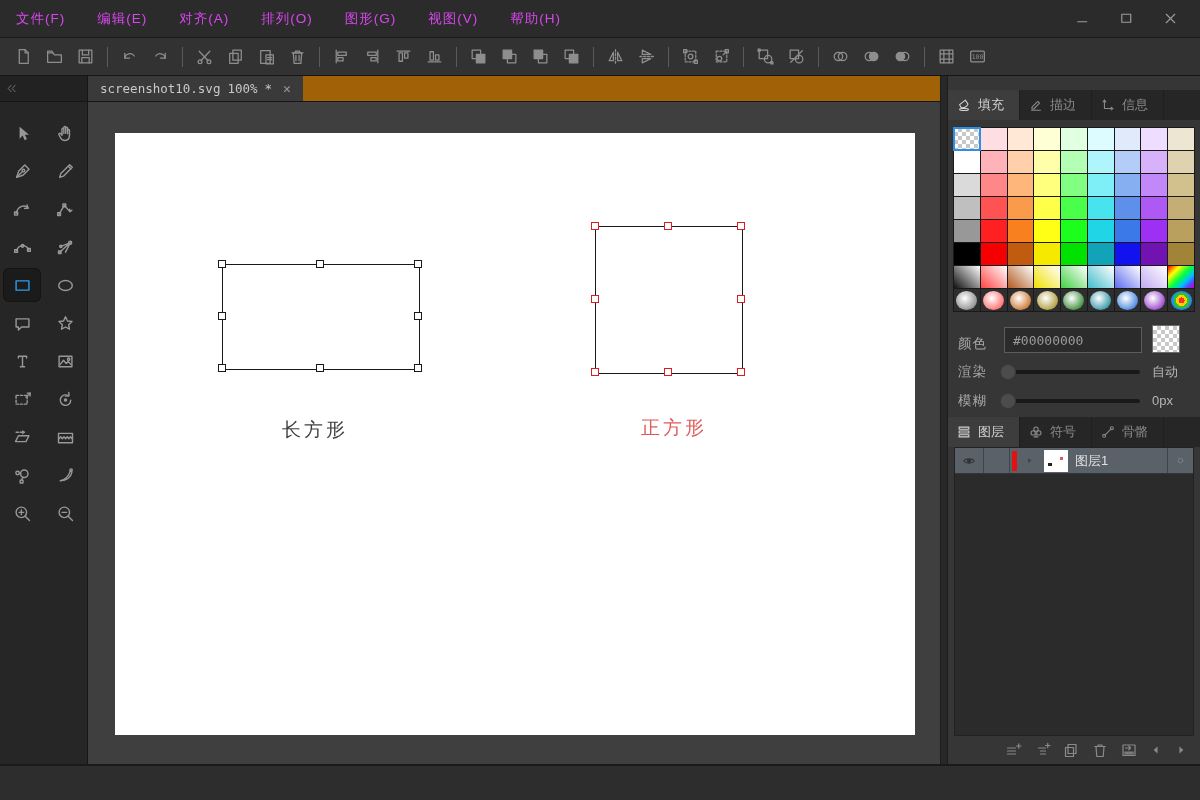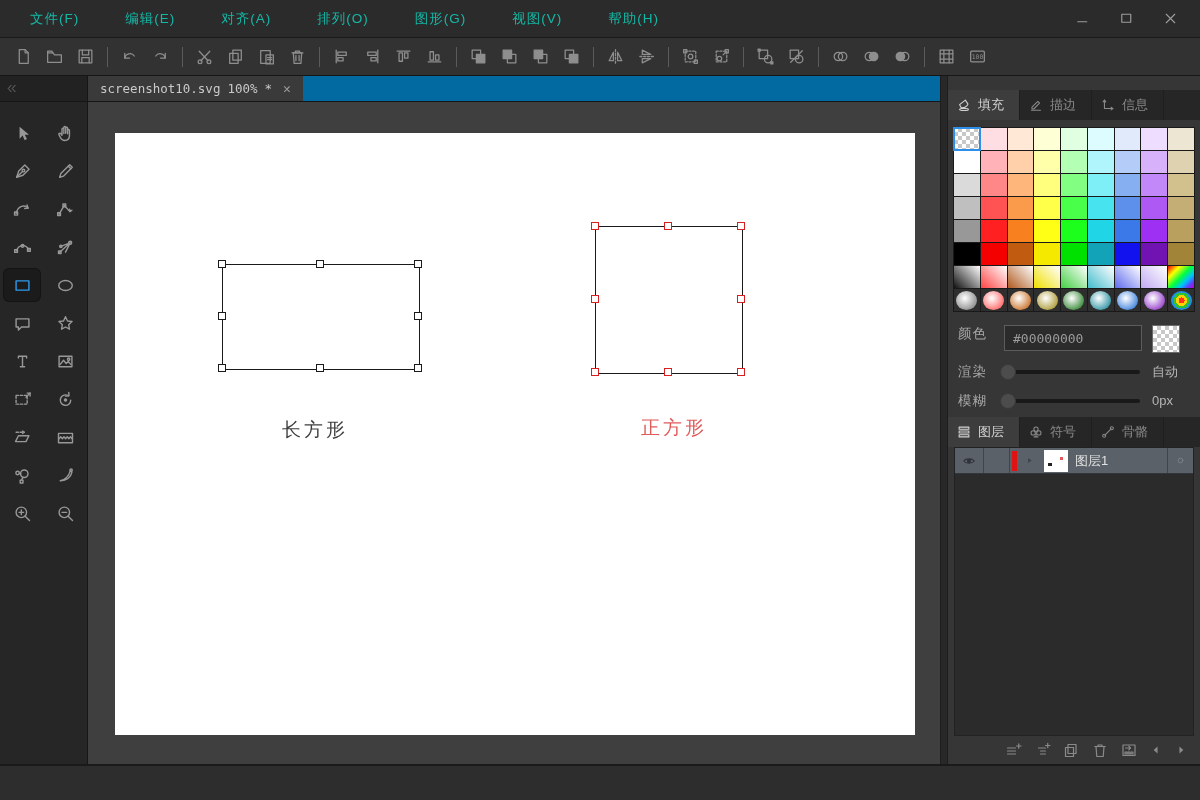--- a/index.html
+++ b/index.html
@@ -2,42 +2,42 @@
 <html style="--accent: #2aa3f5; --selection: #2e8fe8;"><head>
 <meta charset="utf-8">
 <style>
   :root{ --accent:#2aa3f5; --selection:#2e8fe8; }
   *{box-sizing:border-box; margin:0; padding:0;}
   body{background:#1a1a1a; font-family:"Liberation Sans","DejaVu Sans",sans-serif;}
   .app{width:1200px;height:800px;display:flex;flex-direction:column;background:#2d2d2d;color:#c0c0c0;overflow:hidden;position:relative;}
 
   
   .menubar{height:38px;background:#2b2b2b;display:flex;align-items:center;border-bottom:1px solid #191919;flex:0 0 38px;}
-  .menu-item{padding:0 16px;font-size:13.5px;color:#14b8a6;letter-spacing:1px;cursor:default;margin-left:14px;}
+  .menu-item{padding:0 16px;font-size:13.5px;color:#d946ef;letter-spacing:1px;cursor:default;}
   .win-controls{margin-left:auto;display:flex;align-items:center;gap:24px;padding-right:20px;color:#9d9d9d;}
   .win-btn{width:20px;height:20px;display:flex;align-items:center;justify-content:center;}
 
   
   .toolbar{height:38px;background:#323232;display:flex;align-items:center;padding-left:8px;border-bottom:1px solid #161616;flex:0 0 38px;color:#8e8e8e;}
   .tb-btn{width:31px;height:30px;display:flex;align-items:center;justify-content:center;background:none;border:none;color:#8e8e8e;cursor:default;}
   .tb-sep{width:1px;height:20px;background:#5a5a5a;margin:0 6px;flex:0 0 1px;}
 
   
   .main{flex:1;display:flex;min-height:0;}
 
   
   .toolpanel{width:88px;background:#262626;border-right:1px solid #161616;display:flex;flex-direction:column;}
   .toolpanel-head{height:26px;background:#222222;border-bottom:1px solid #161616;display:flex;align-items:center;padding-left:5px;color:#7d7d7d;}
   .tools{display:grid;grid-template-columns:44px 43px;grid-auto-rows:38px;justify-items:center;align-items:center;padding-top:12px;}
   .tool{width:36px;height:32px;display:flex;align-items:center;justify-content:center;color:#989898;border-radius:5px;}
   .tool.selected{background:#1b1b1b;color:#2f9bee;box-shadow:0 0 0 1px #141414;}
 
   
   .center{flex:1;display:flex;flex-direction:column;background:#3f3f3f;min-width:0;}
-  .tabbar{height:26px;background:#0369a1;display:flex;border-bottom:1px solid #161616;}
+  .tabbar{height:26px;background:#a16207;display:flex;border-bottom:1px solid #161616;}
   .doc-tab{background:#3a3a3a;padding:0 12px;display:flex;align-items:center;gap:7px;font-family:"DejaVu Sans Mono","Liberation Mono",monospace;font-size:12.5px;color:#c9c9c9;}
   .tab-close{color:#9b9b9b;font-size:13px;margin-left:4px;cursor:default;}
   .canvas{flex:1;position:relative;overflow:hidden;padding-left:47px;}
   .page{position:absolute;left:27px;top:31px;width:800px;height:602px;background:#ffffff;}
   .shape{position:absolute;border:1px solid #1a1a1a;}
   .handle{position:absolute;width:8px;height:8px;background:#fff;border:1px solid;}
   .shape-label{position:absolute;transform:translate(-50%,-50%);font-family:"Liberation Serif","DejaVu Serif",serif;font-size:19px;letter-spacing:3px;white-space:nowrap;}
 
   
   .divider{width:8px;background:#282828;border-left:1px solid #1d1d1d;border-right:1px solid #1d1d1d;flex:0 0 8px;}
@@ -50,21 +50,21 @@
   .panel-tab.active{background:#3d3d3d;color:#d2d2d2;}
   .panel-tab .ic{display:flex;}
 
   .palette{margin:7px 5px 5px;display:grid;grid-template-columns:repeat(9,1fr);grid-auto-rows:22px;gap:1px;background:#191919;padding:1px;}
   .swatch{position:relative;}
   .swatch.selected{outline:2px solid var(--selection);outline-offset:-1px;z-index:2;}
   .swatch.dark-cell{background:#2e2e2e;}
   .sphere-ball{width:21px;height:19px;border-radius:50%;margin:1.5px auto;}
   .checker{background-color:#fff;background-image:linear-gradient(45deg,#c8c8c8 25%,transparent 25%,transparent 75%,#c8c8c8 75%),linear-gradient(45deg,#c8c8c8 25%,transparent 25%,transparent 75%,#c8c8c8 75%);background-size:8px 8px;background-position:0 0,4px 4px;}
 
-  .color-row{display:flex;align-items:flex-start;padding:8px 10px 4px;}
+  .color-row{display:flex;align-items:flex-end;padding:8px 10px 4px;}
   .field-label{width:46px;font-size:13.5px;color:#a8a8a8;letter-spacing:1px;flex:0 0 46px;}
   .color-input{width:138px;height:26px;background:#2b2b2b;border:1px solid #5c5c5c;color:#9a9a9a;font-family:"DejaVu Sans Mono","Liberation Mono",monospace;font-size:13px;padding:0 8px;}
   .swatch-current{width:28px;height:28px;margin-left:10px;border:1px solid #6a6a6a;}
 
   .slider-row{display:flex;align-items:center;padding:0 10px;height:29px;}
   .slider-track{position:relative;flex:1;height:4px;background:#191919;border-radius:2px;margin:0 12px 0 4px;}
   .slider-track.accent{background:var(--accent);}
   .slider-handle{position:absolute;top:50%;width:16px;height:16px;background:#4c4c4c;border:1px solid #3a3a3a;border-radius:50%;transform:translate(-50%,-50%);}
   .slider-value{width:38px;font-size:13px;color:#b5b5b5;flex:0 0 38px;}
 

